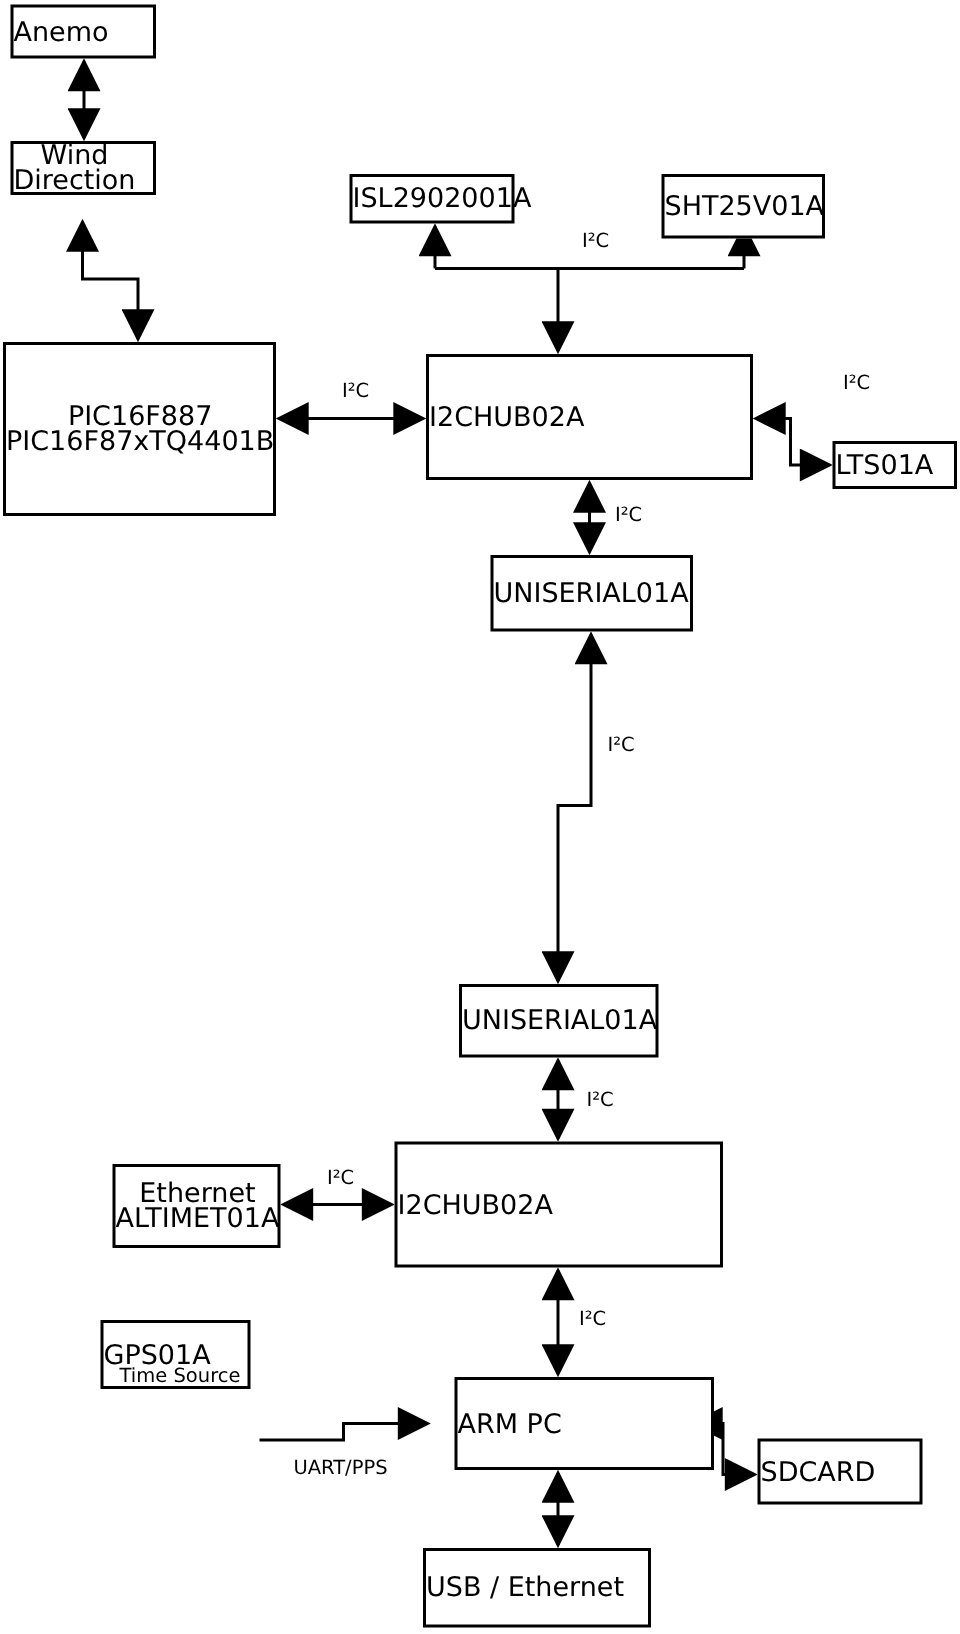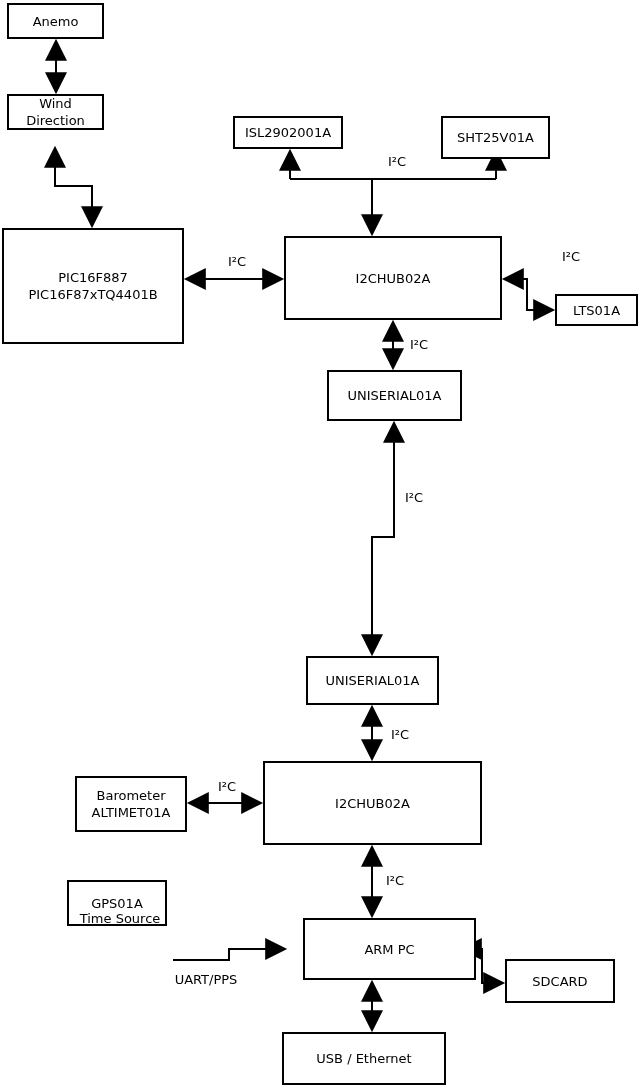--- a/index.html
+++ b/index.html
@@ -8,23 +8,23 @@
     width:640px;height:1089px;
     background:#ffffff;
     font-family:"DejaVu Sans","Liberation Sans",sans-serif;
     color:#000;
     overflow:hidden;
   }
   .box{
     position:absolute;
     border:2px solid #000;
     background:#fff;
-    display:flex;align-items:center;justify-content:center;
+    display:flex;align-items:center;justify-content:flex-start;
     text-align:center;
-    font-size:13px;line-height:17px;
+    font-size:18px;line-height:17px;
     box-sizing:border-box;
   }
   .box span{white-space:pre-line;}
   .lbl{
     position:absolute;
     transform:translate(-50%,-50%);
     font-size:13px;
     white-space:nowrap;
   }
   svg.wires{position:absolute;left:0;top:0;}
@@ -85,40 +85,40 @@
   <div class="box" style="left:327px;top:370px;width:135px;height:51px">
     <span>UNISERIAL01A</span>
   </div>
   <div class="box" style="left:306px;top:656px;width:133px;height:49px">
     <span>UNISERIAL01A</span>
   </div>
   <div class="box" style="left:263px;top:761px;width:219px;height:84px">
     <span>I2CHUB02A</span>
   </div>
   <div class="box" style="left:75px;top:776px;width:112px;height:56px">
-    <span>Barometer
+    <span>Ethernet
 ALTIMET01A</span>
   </div>
   <div class="box" style="left:67px;top:880px;width:100px;height:46px">
     <span>GPS01A</span>
   </div>
   <div class="box" style="left:303px;top:918px;width:173px;height:62px">
     <span>ARM PC</span>
   </div>
   <div class="box" style="left:505px;top:959px;width:110px;height:44px">
     <span>SDCARD</span>
   </div>
-  <div class="box" style="left:282px;top:1032px;width:164px;height:53px">
+  <div class="box" style="left:282px;top:1032px;width:152px;height:53px">
     <span>USB / Ethernet</span>
   </div>
 
   <div class="lbl" style="left:397px;top:161px">I²C</div>
   <div class="lbl" style="left:237px;top:261px">I²C</div>
   <div class="lbl" style="left:571px;top:256px">I²C</div>
   <div class="lbl" style="left:419px;top:344px">I²C</div>
   <div class="lbl" style="left:414px;top:497px">I²C</div>
   <div class="lbl" style="left:400px;top:734px">I²C</div>
   <div class="lbl" style="left:227px;top:786px">I²C</div>
   <div class="lbl" style="left:395px;top:880px">I²C</div>
-  <div class="lbl" style="left:206px;top:979px">UART/PPS</div>
+  <div class="lbl" style="left:227px;top:979px">UART/PPS</div>
   <div class="lbl" style="left:120px;top:918px">Time Source</div>
 
 </div>
 
 </body></html>

